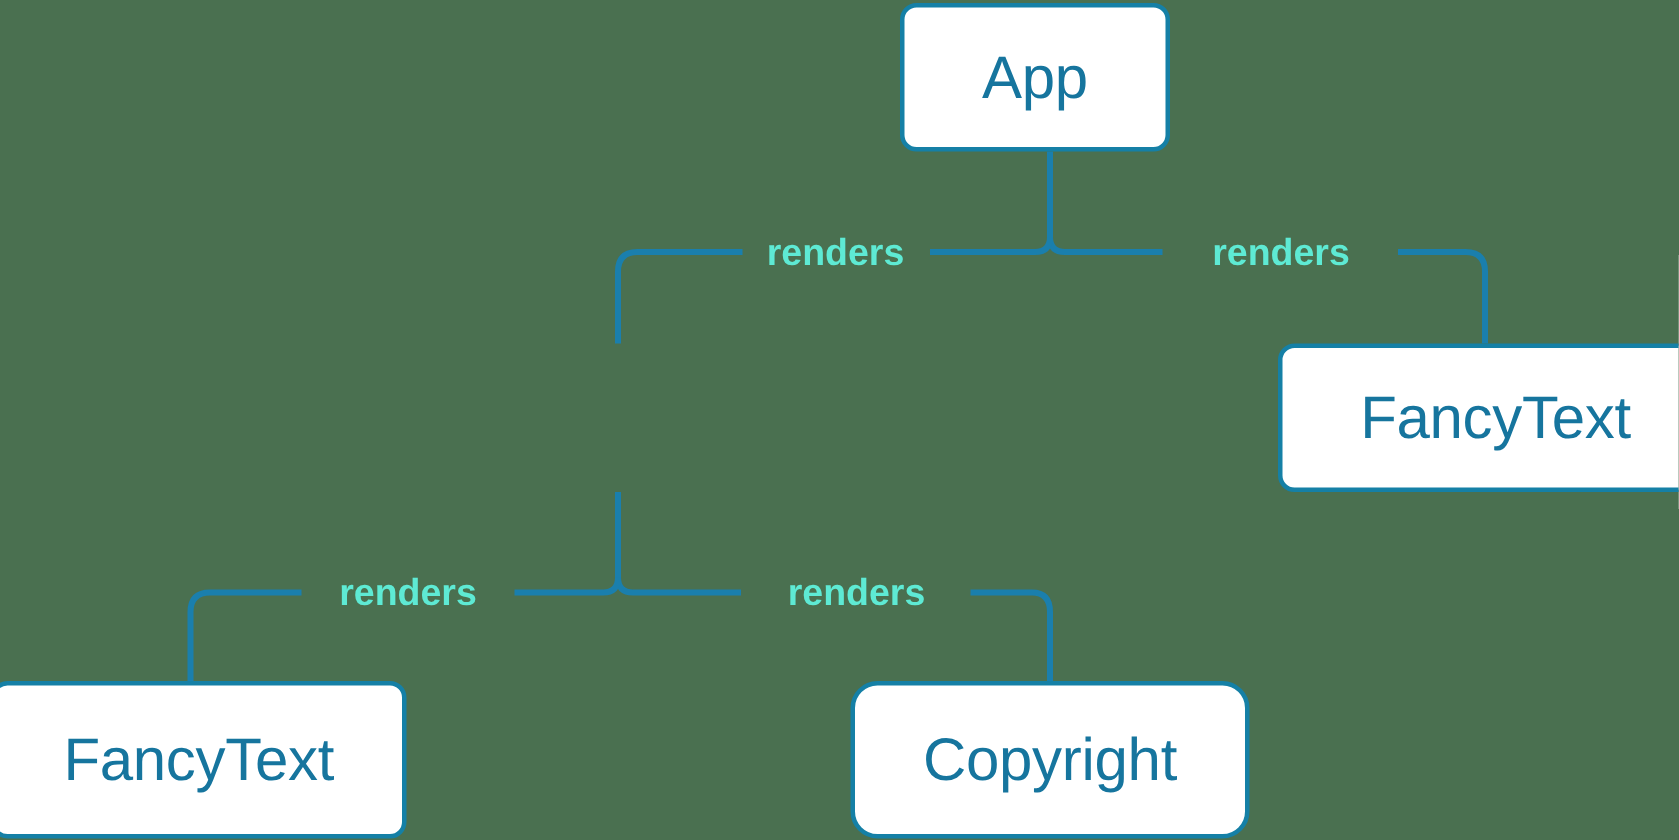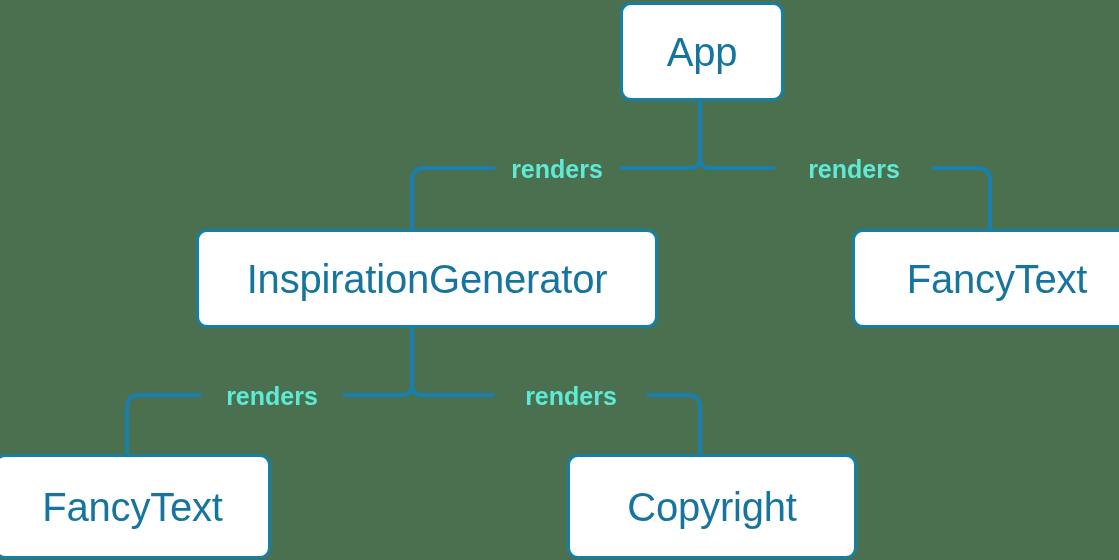--- a/index.html
+++ b/index.html
@@ -40,25 +40,25 @@
   .node-label {
     color: #16759e;
     font-size: 40px;
     font-weight: 400;
     letter-spacing: -0.2px;
     white-space: nowrap;
     line-height: 1;
   }
 
   
-  .n-app              { left: 620px; top: 2px;   width: 164px; height: 99px; }
+  .n-app              { left: 600px; top: 2px;   width: 180px; height: 99px; }
   .n-inspiration      { left: 196px; top: 229px; width: 462px; height: 99px; }
   .n-fancytext-right  { left: 852px; top: 229px; width: 290px; height: 99px; }
   .n-fancytext-bottom { left: -6px;  top: 454px; width: 277px; height: 105px; }
-  .n-copyright        { left: 567px; top: 454px; width: 290px; height: 105px; }
+  .n-copyright        { left: 567px; top: 454px; width: 266px; height: 105px; border-radius: 18px; }
 
   .edge-label {
     position: absolute;
     color: #5eead4;
     font-size: 25px;
     font-weight: 700;
     letter-spacing: 0px;
     white-space: nowrap;
     line-height: 1;
     transform: translate(-50%, -50%);
@@ -88,23 +88,20 @@
 
     <path d="M 402 395 L 343 395 M 201 395 L 140 395 Q 127 395 127 408 L 127 454"></path>
 
     <path d="M 422 395 L 494 395 M 647 395 L 688 395 Q 700 395 700 408 L 700 454"></path>
   </svg>
 
   <div class="node n-app">
     <span class="node-label">App</span>
   </div>
 
-  <div class="node n-inspiration">
-    <span class="node-label">InspirationGenerator</span>
-  </div>
 
   <div class="node n-fancytext-right">
     <span class="node-label">FancyText</span>
   </div>
 
   <div class="node n-fancytext-bottom">
     <span class="node-label">FancyText</span>
   </div>
 
   <div class="node n-copyright">

